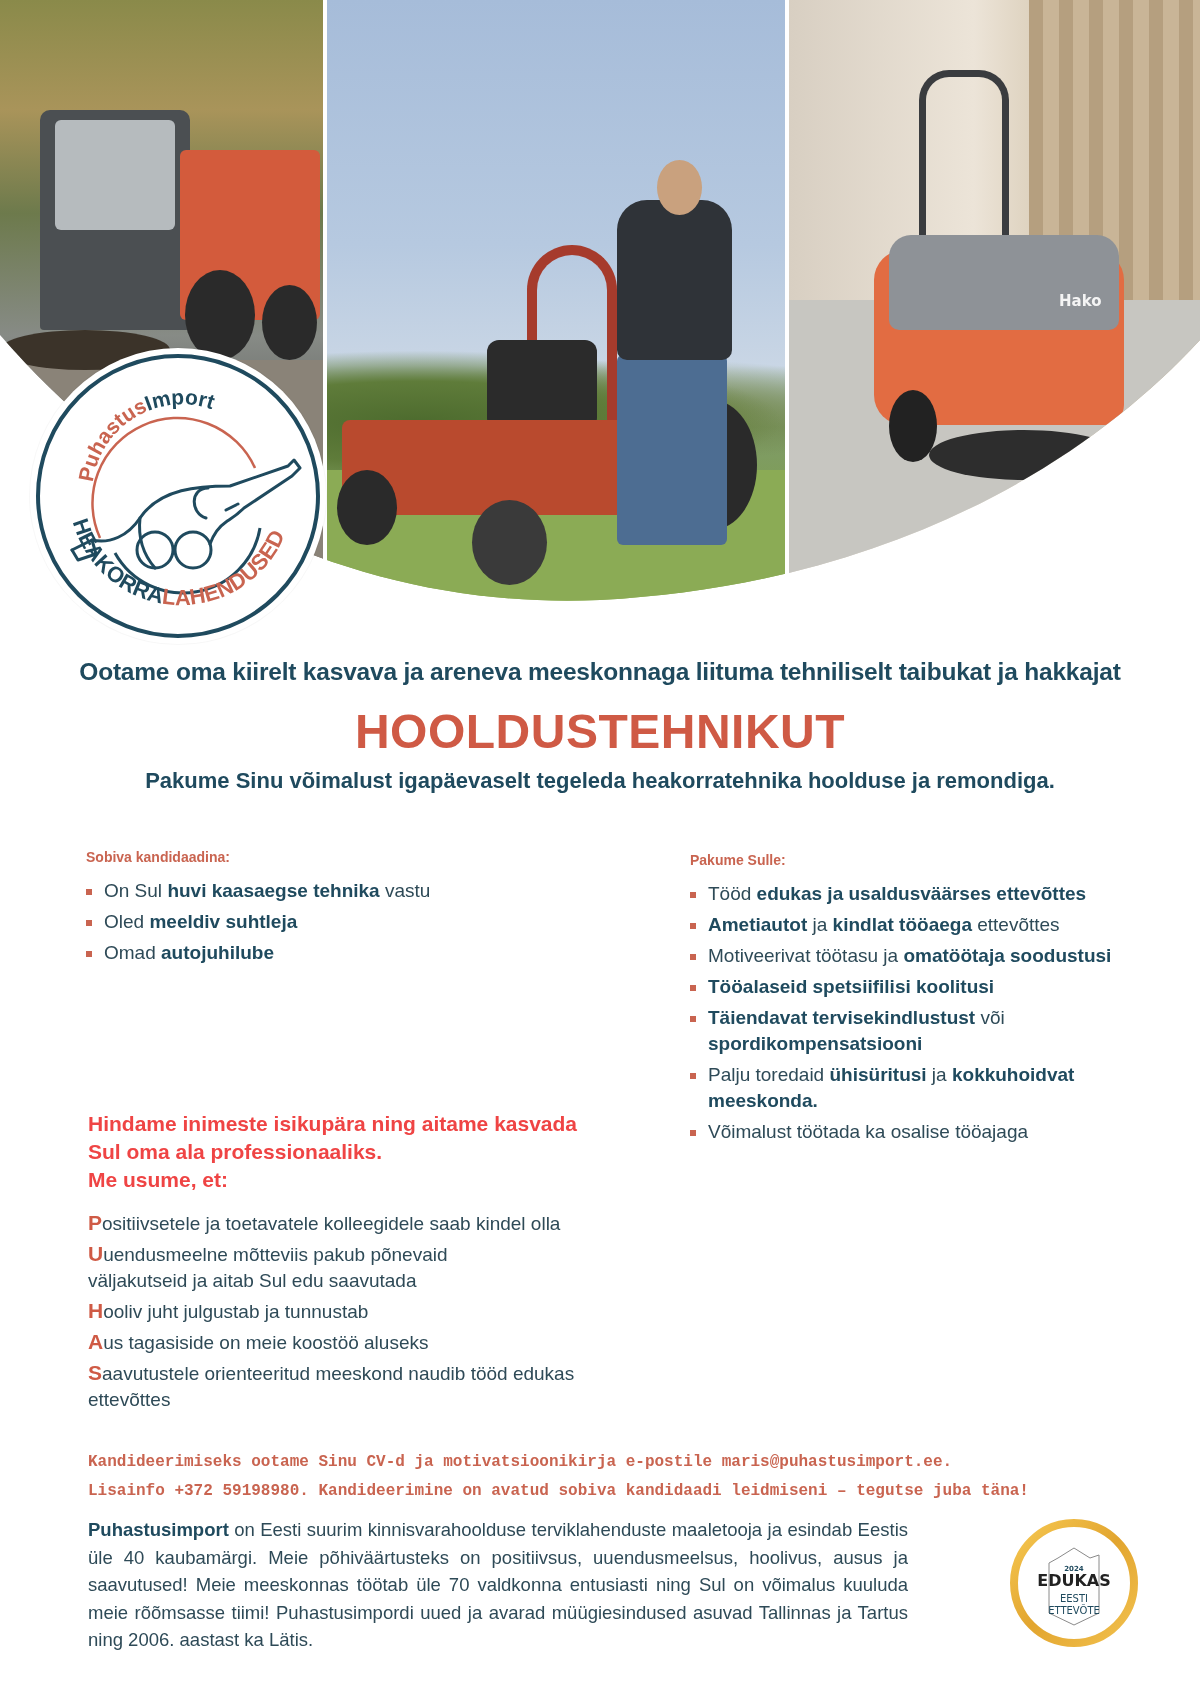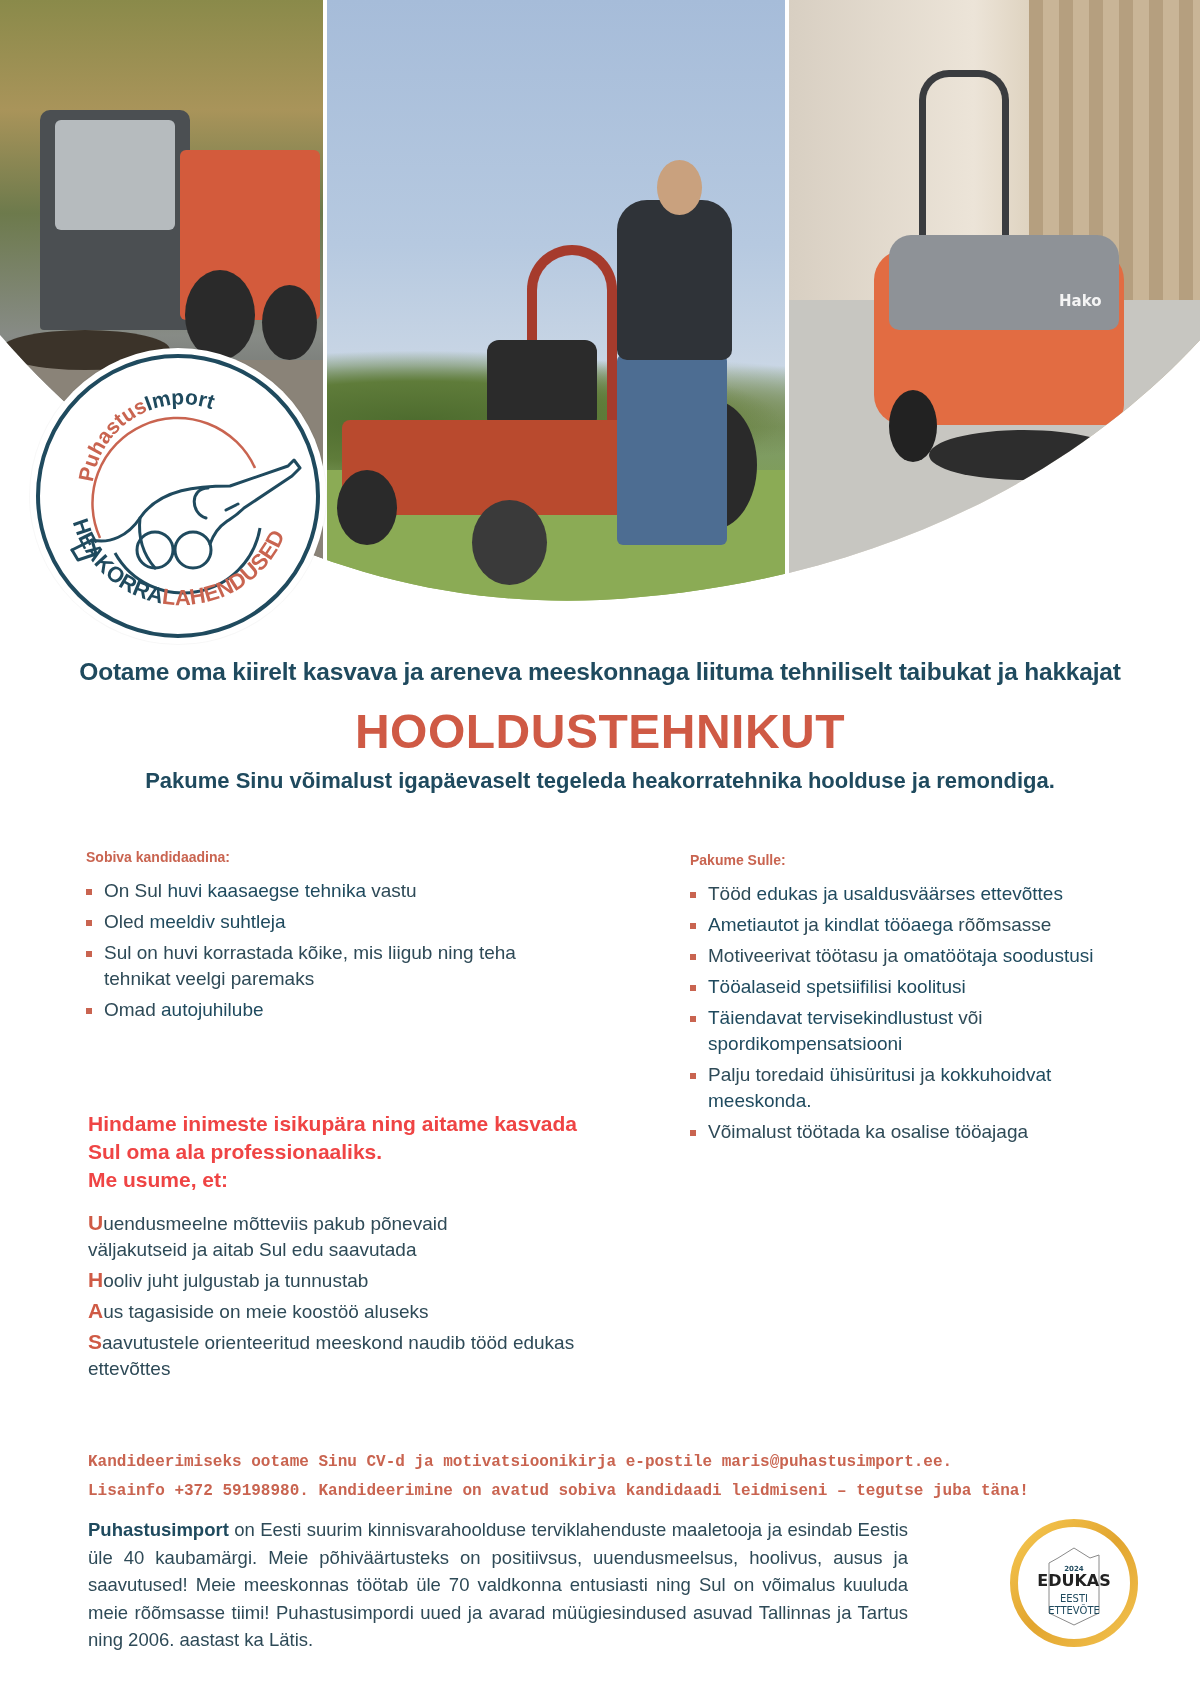--- a/index.html
+++ b/index.html
@@ -63,21 +63,21 @@
       font-family: "Liberation Sans", sans-serif; font-weight: bold; font-size: 22px; color: #1f4a5e; }
 
     .col { position: absolute; font-family: "Liberation Sans", sans-serif; }
     .col-left  { left: 86px; top: 844px; width: 560px; }
     .col-right { left: 690px; top: 847px; width: 480px; }
 
     .section-h { font-weight: bold; font-size: 14px; color: #c96450; margin-bottom: 8px; line-height: 26px; }
     .bullets { list-style: none; }
     .bullets li { position: relative; padding-left: 18px; font-size: 19px; line-height: 26px; color: #2e4a57; margin-bottom: 5px; }
     .bullets li::before { content: ""; position: absolute; left: 0; top: 11px; width: 6px; height: 6px; background: #c96450; }
-    .bullets b { color: #1f4a5e; font-weight: normal; }
+    .bullets b { color: #1f4a5e; font-weight: bold; }
 
     .values-h { position: absolute; left: 88px; top: 1110px; width: 560px;
       font-family: "Liberation Sans", sans-serif; font-weight: bold; font-size: 21px; line-height: 28px; color: #ef4444; }
     .values { position: absolute; left: 88px; top: 1210px; width: 560px; font-family: "Liberation Sans", sans-serif; }
     .values p { font-size: 19px; line-height: 26px; color: #2e4a57; margin-bottom: 4px; }
     .values .ini { color: #cf5a45; font-weight: bold; font-size: 21px; }
 
     .apply { position: absolute; left: 88px; top: 1448px; width: 1100px; font-family: Liberation Mono, monospace;
       font-weight: bold; font-size: 16px; line-height: 29px; color: #c96450; }
 
@@ -178,45 +178,45 @@
 
 <div class="intro">Ootame oma kiirelt kasvava ja areneva meeskonnaga liituma tehniliselt taibukat ja hakkajat</div>
 <div class="title">HOOLDUSTEHNIKUT</div>
 <div class="subtitle">Pakume Sinu võimalust igapäevaselt tegeleda heakorratehnika hoolduse ja remondiga.</div>
 
 <div class="col col-left">
   <div class="section-h">Sobiva kandidaadina:</div>
   <ul class="bullets">
     <li><span>On Sul </span><b>huvi kaasaegse tehnika</b><span> vastu</span></li>
     <li><span>Oled </span><b>meeldiv suhtleja</b><span></span></li>
-    <li style="width:470px"><span>Sul on huvi korrastada kõike, mis liigub ning teha tehnikat veelgi paremaks</span><b></b><span></span></li>
     <li><span>Omad </span><b>autojuhilube</b><span></span></li>
   </ul>
 </div>
 
 <div class="col col-right">
   <div class="section-h">Pakume Sulle:</div>
   <ul class="bullets">
     <li><span>Tööd </span><b>edukas ja usaldusväärses ettevõttes</b><span></span><b></b><span></span></li>
-    <li><span></span><b>Ametiautot</b><span> ja </span><b>kindlat tööaega</b><span> rõõmsasse</span></li>
+    <li><span></span><b>Ametiautot</b><span> ja </span><b>kindlat tööaega</b><span> ettevõttes</span></li>
     <li><span>Motiveerivat töötasu ja </span><b>omatöötaja soodustusi</b><span></span><b></b><span></span></li>
     <li><span></span><b>Tööalaseid spetsiifilisi koolitusi</b><span></span><b></b><span></span></li>
     <li style="width:400px"><span></span><b>Täiendavat tervisekindlustust</b><span> või </span><b>spordikompensatsiooni</b><span></span></li>
     <li style="width:440px"><span>Palju toredaid </span><b>ühisüritusi</b><span> ja </span><b>kokkuhoidvat meeskonda.</b><span></span></li>
     <li><span>Võimalust töötada ka osalise tööajaga</span><b></b><span></span><b></b><span></span></li>
   </ul>
 </div>
 
 <div class="values-h">
   <div>Hindame inimeste isikupära ning aitame kasvada</div>
   <div>Sul oma ala professionaaliks.</div>
   <div>Me usume, et:</div>
 </div>
 
 <div class="values">
+  <p><span class="ini">P</span><span>ositiivsetele ja toetavatele kolleegidele saab kindel olla</span></p>
   <p style="width:420px"><span class="ini">U</span><span>uendusmeelne mõtteviis pakub põnevaid väljakutseid ja aitab Sul edu saavutada</span></p>
   <p><span class="ini">H</span><span>ooliv juht julgustab ja tunnustab</span></p>
   <p><span class="ini">A</span><span>us tagasiside on meie koostöö aluseks</span></p>
   <p style="width:490px"><span class="ini">S</span><span>aavutustele orienteeritud meeskond naudib tööd edukas ettevõttes</span></p>
 </div>
 
 <div class="apply">
   <div><span>Kandideerimiseks ootame Sinu CV-d ja motivatsioonikirja e-postile </span><a style="color:inherit;text-decoration:none">maris@puhastusimport.ee</a><span>.</span></div>
   <div>Lisainfo +372 59198980. Kandideerimine on avatud sobiva kandidaadi leidmiseni – tegutse juba täna!</div>
 </div>

